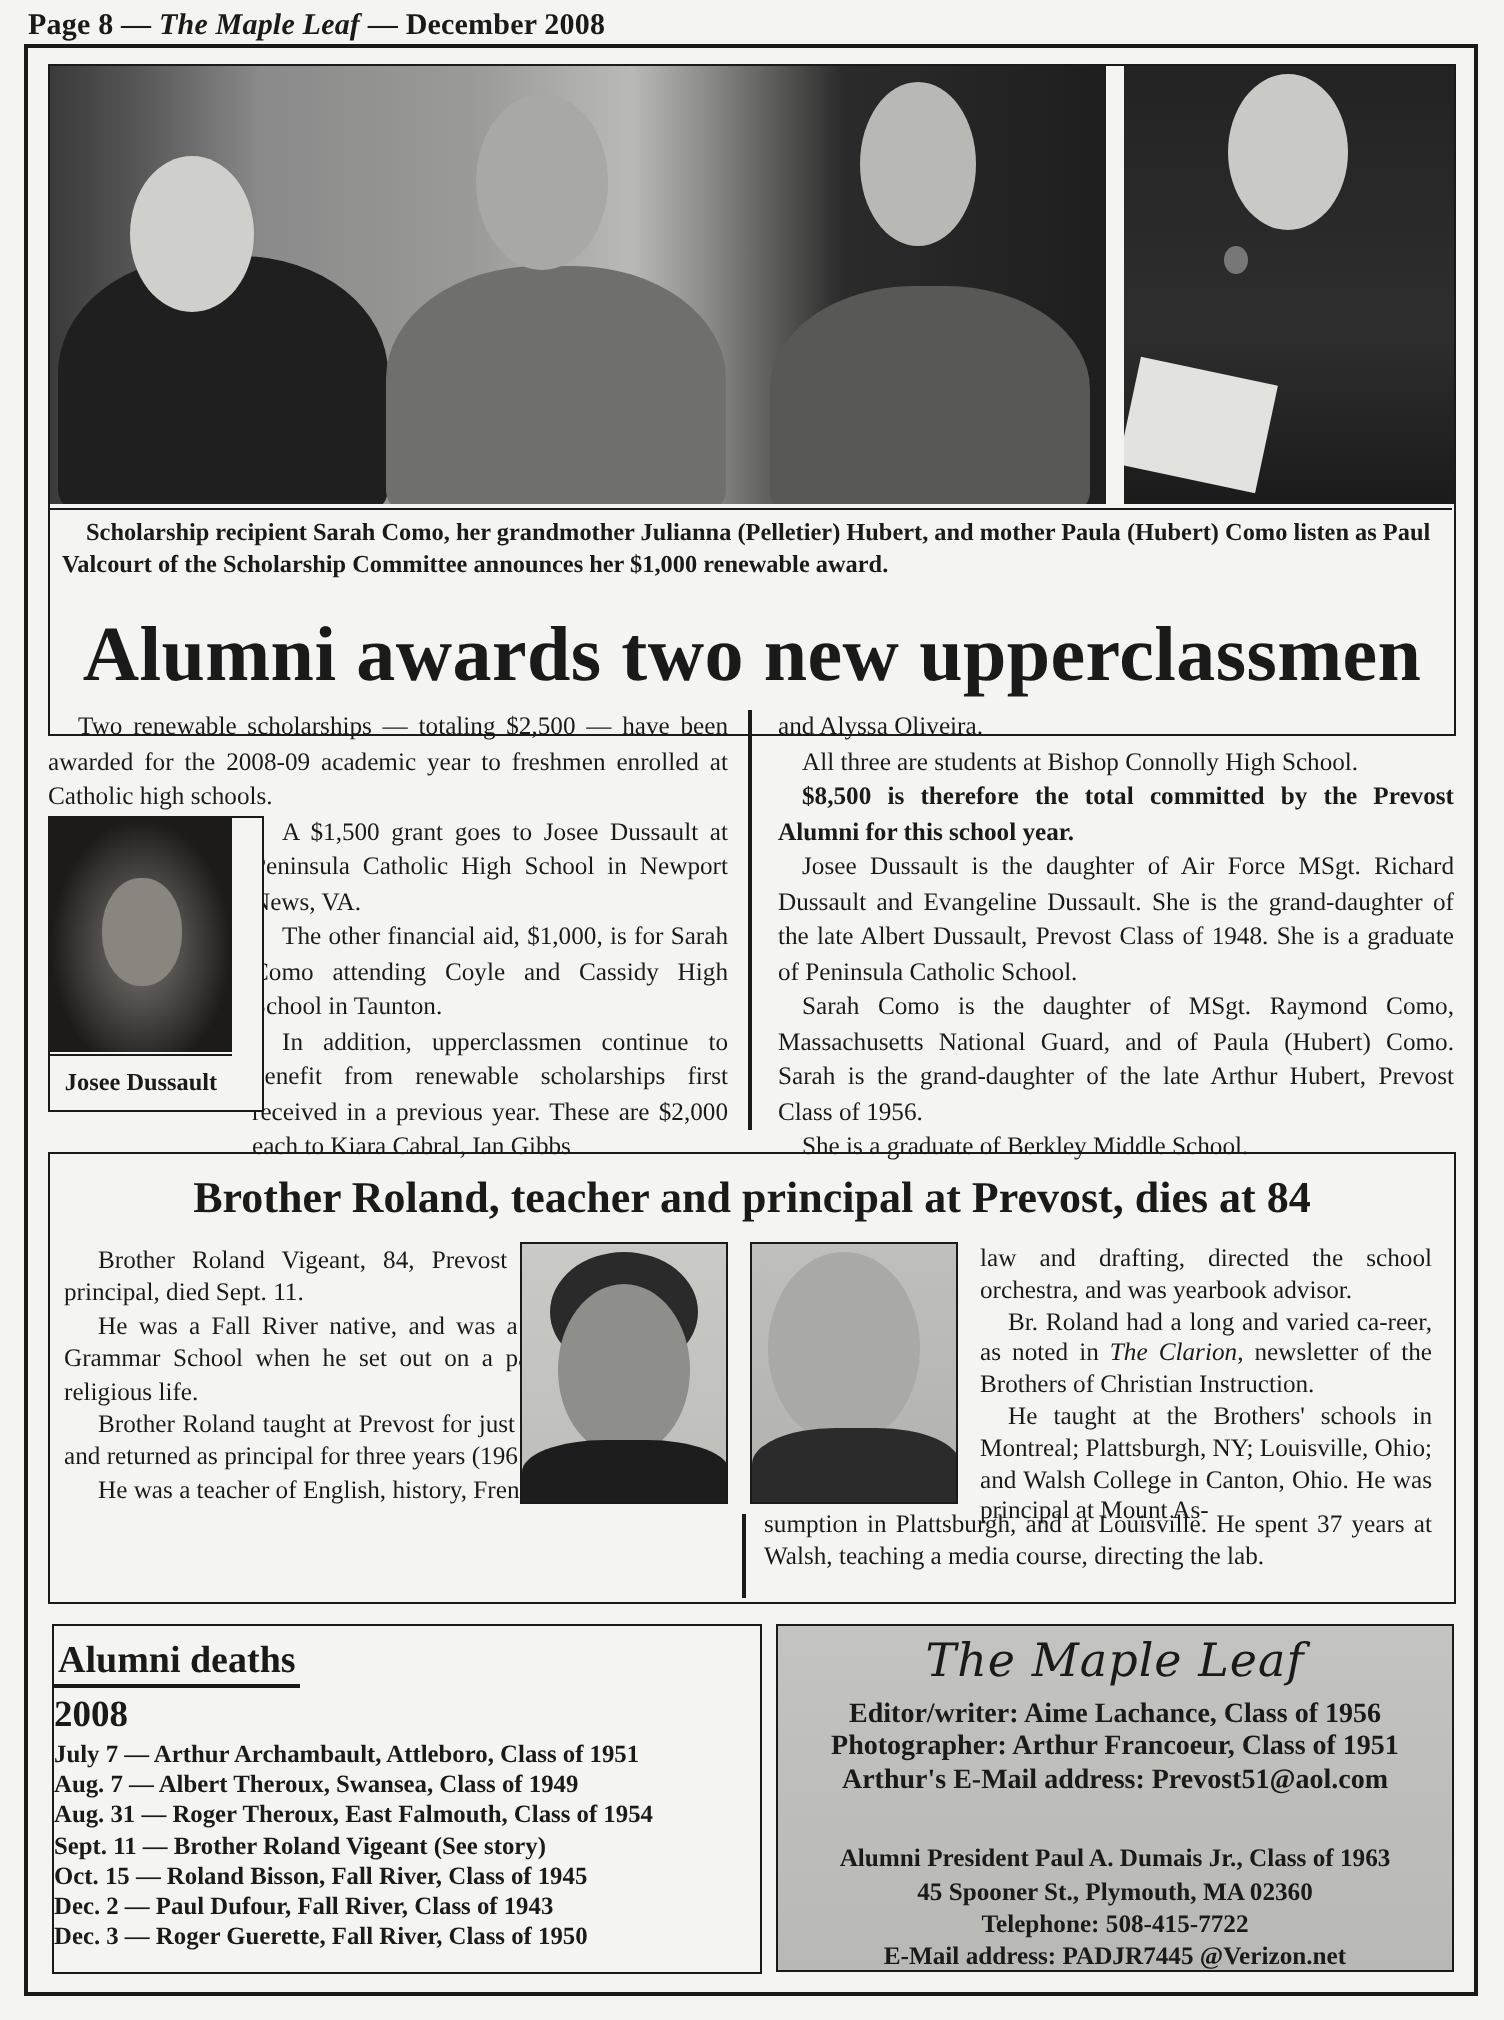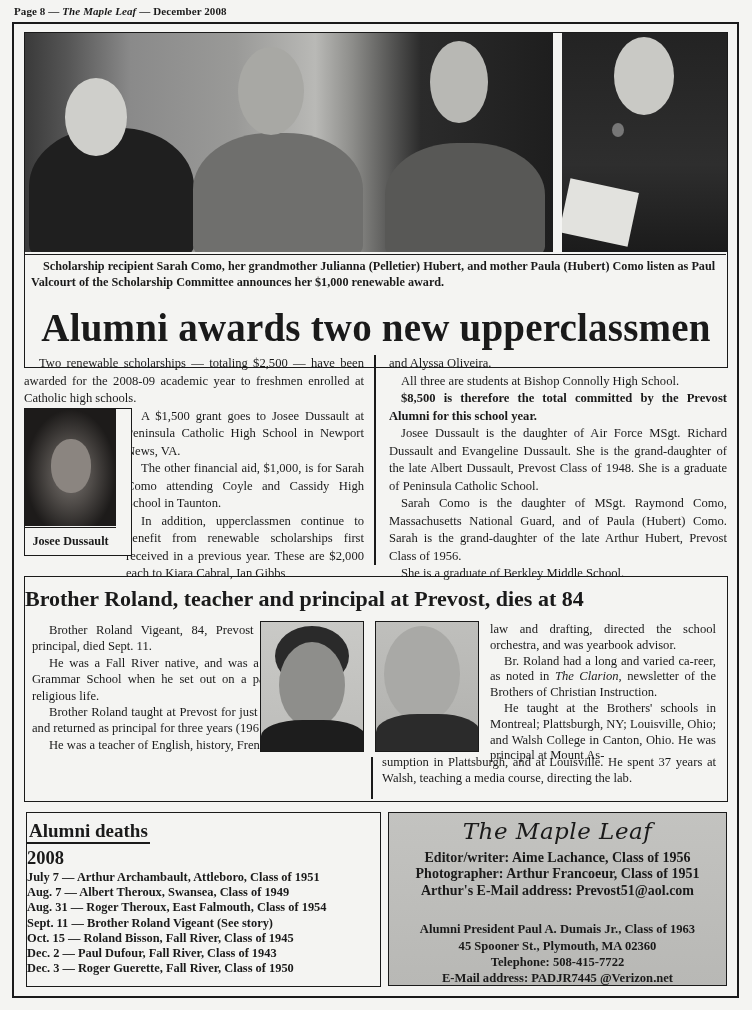--- a/index.html
+++ b/index.html
@@ -1,19 +1,19 @@
 <!DOCTYPE html>
 <html><head>
 <meta charset="utf-8">
 <style>
   * { box-sizing: border-box; margin: 0; padding: 0; }
   html, body { width: 752px; height: 1010px; background: #f4f4f2; overflow: hidden; }
   body { font-family: "Liberation Serif", "DejaVu Serif", serif; color: #1a1a1a; position: relative; }
 
-  .running-head { position: absolute; left: 14px; top: 5px; font-weight: bold; font-size: 11px; letter-spacing: 0.1px; }
+  .running-head { position: absolute; left: 14px; top: 5px; font-weight: bold; font-size: 15px; letter-spacing: 0.1px; }
   .running-head i { font-style: italic; }
 
   .page-frame { position: absolute; left: 12px; top: 22px; width: 727px; height: 976px; border: 2.5px solid #1a1a1a; }
 
   
   .photo-box { position: absolute; left: 24px; top: 32px; width: 704px; height: 336px; border: 1.5px solid #1a1a1a; background: #f4f4f2; }
   .photo { position: absolute; background: #2a2a2a; overflow: hidden; }
   .photo-main { left: 0; top: 0; width: 528px; height: 219px; background: linear-gradient(90deg,#3a3a3a 0%,#555 8%,#8a8a8a 20%,#9a9a98 40%,#b9b9b6 55%,#8d8d8a 62%,#2b2b2b 75%,#1e1e1e 100%); }
   .photo-side { left: 537px; top: 0; width: 165px; height: 219px; background: linear-gradient(180deg,#232323 0%,#2e2e2e 60%,#1b1b1b 100%); }
   .figure { position: absolute; border-radius: 45% 45% 10% 10%; }
@@ -33,21 +33,21 @@
 
   .col-rule1 { position: absolute; left: 374px; top: 355px; width: 1.5px; height: 210px; background: #1a1a1a; }
 
   .article1-right { position: absolute; left: 389px; top: 355px; width: 338px; font-size: 12.6px; line-height: 17.5px; text-align: justify; }
   .article1-right p { text-indent: 12px; }
   .article1-right p.cont { text-indent: 0; }
   .article1-right p.bold { font-weight: bold; }
 
   
   .obit-box { position: absolute; left: 24px; top: 576px; width: 704px; height: 226px; border: 1.5px solid #1a1a1a; }
-  .obit-headline { position: absolute; left: 0; top: 8px; width: 100%; text-align: left; font-weight: bold; font-size: 22px; line-height: 28px; }
+  .obit-headline { position: absolute; left: 0; top: 8px; width: 100%; text-align: center; font-weight: bold; font-size: 22px; line-height: 28px; }
   .obit-left { position: absolute; left: 7px; top: 45px; width: 327px; font-size: 12.6px; line-height: 16.4px; text-align: justify; }
   .obit-left p { text-indent: 17px; }
   .obit-photo { position: absolute; background: #d2d2cf; border: 1.5px solid #1a1a1a; overflow: hidden; }
   .obit-photo1 { left: 235px; top: 44px; width: 104px; height: 131px; background: linear-gradient(180deg,#c9c9c6 0%, #bdbdba 100%); }
   .obit-photo2 { left: 350px; top: 44px; width: 104px; height: 131px; background: linear-gradient(180deg,#bfbfbc 0%, #b1b1ae 100%); }
   .obit-right { position: absolute; left: 465px; top: 45px; width: 226px; font-size: 12.6px; line-height: 15.8px; text-align: justify; }
   .obit-right p { text-indent: 14px; }
   .obit-right p.cont { text-indent: 0; }
   .obit-rule { position: absolute; left: 346px; top: 180px; width: 1.5px; height: 42px; background: #1a1a1a; }
   .obit-bottom { position: absolute; left: 357px; top: 177px; width: 334px; font-size: 12.6px; line-height: 16px; text-align: justify; }

